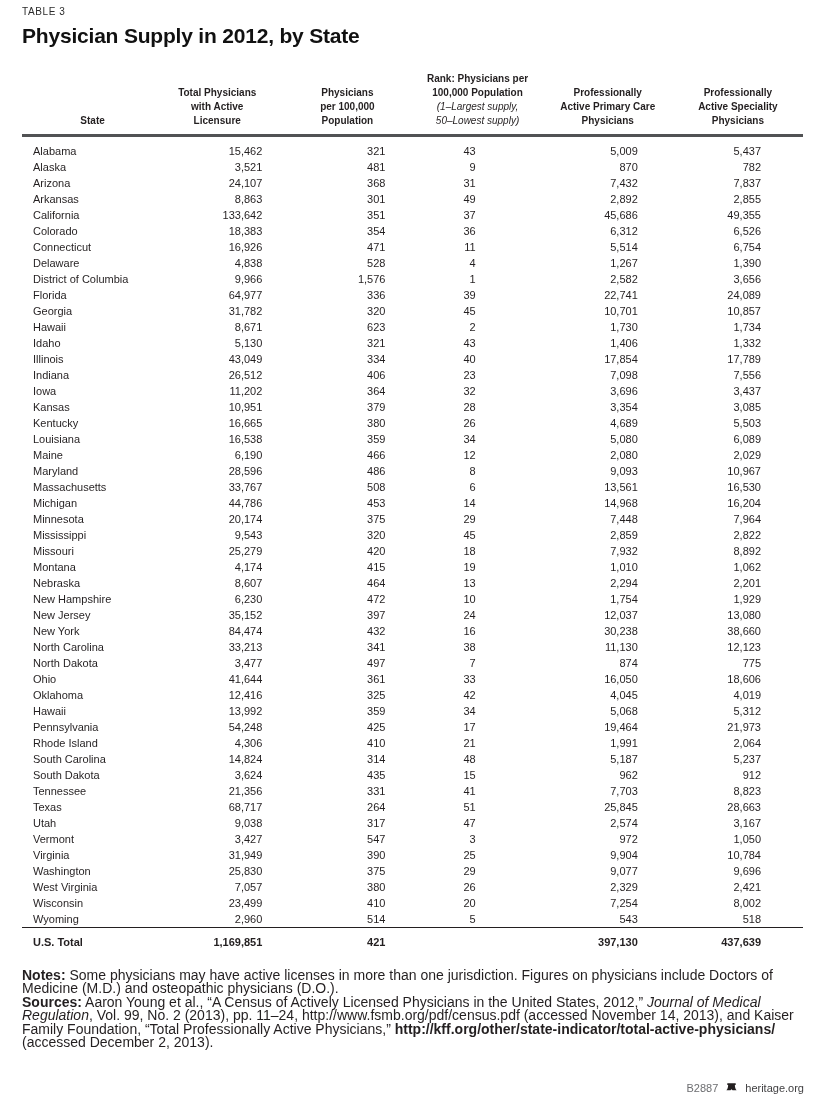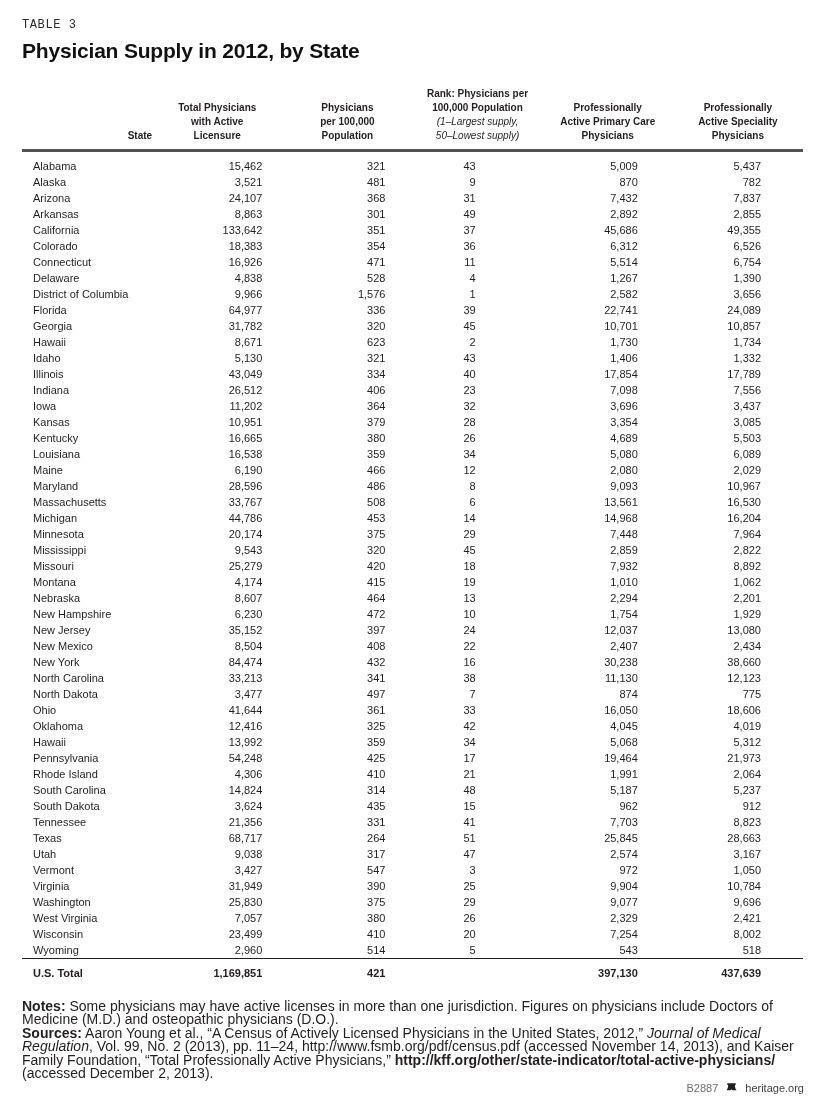--- a/index.html
+++ b/index.html
@@ -2,36 +2,36 @@
 <html><head>
 <meta charset="utf-8">
 <style>
   html,body{margin:0;padding:0;}
   body{
     width:825px;height:1106px;background:#ffffff;color:#231f20;
     font-family:"Liberation Sans",sans-serif;position:relative;overflow:hidden;
   }
   .page{padding:2px 22px 0 22px;}
   .table-label{
-    font-family:Liberation Mono, monospace;font-size:12px;letter-spacing:0.6px;
-    color:#2b2b2b;margin-top:16px;
+    font-family:Liberation Sans, sans-serif;font-size:10px;letter-spacing:0.6px;
+    color:#2b2b2b;margin-top:4px;
   }
   .page-title{
     font-size:21px;font-weight:bold;color:#111111;
     margin:7px 0 0 0;letter-spacing:-0.2px;
   }
   table.phys{
     border-collapse:collapse;table-layout:fixed;width:781px;margin-top:24px;
   }
   thead th{
     font-size:10px;font-weight:bold;line-height:14px;
     text-align:center;vertical-align:bottom;padding:0 0 6px 0;
     border-bottom:3px solid #515254;white-space:pre-line;
   }
-  thead th.c0{text-align:right;padding-left:11px;}
+  thead th.c0{text-align:center;padding-left:11px;}
   thead .hsub{font-style:italic;font-weight:normal;white-space:pre-line;}
   tbody td{
     font-size:11px;line-height:16px;height:16px;padding:0;
     white-space:nowrap;overflow:hidden;
   }
   tbody tr:first-child td{padding-top:6px;}
   td.c0{text-align:left;padding-left:11px;}
   td.c1{text-align:right;padding-right:20px;}
   td.c2{text-align:right;padding-right:27px;}
   td.c3{text-align:right;padding-right:67px;}
@@ -320,28 +320,20 @@
         </tr>
         <tr>
           <td class="c0">New Jersey</td>
           <td class="c1">35,152</td>
           <td class="c2">397</td>
           <td class="c3">24</td>
           <td class="c4">12,037</td>
           <td class="c5">13,080</td>
         </tr>
         <tr>
-          <td class="c0">New Mexico</td>
-          <td class="c1">8,504</td>
-          <td class="c2">408</td>
-          <td class="c3">22</td>
-          <td class="c4">2,407</td>
-          <td class="c5">2,434</td>
-        </tr>
-        <tr>
           <td class="c0">New York</td>
           <td class="c1">84,474</td>
           <td class="c2">432</td>
           <td class="c3">16</td>
           <td class="c4">30,238</td>
           <td class="c5">38,660</td>
         </tr>
         <tr>
           <td class="c0">North Carolina</td>
           <td class="c1">33,213</td>

